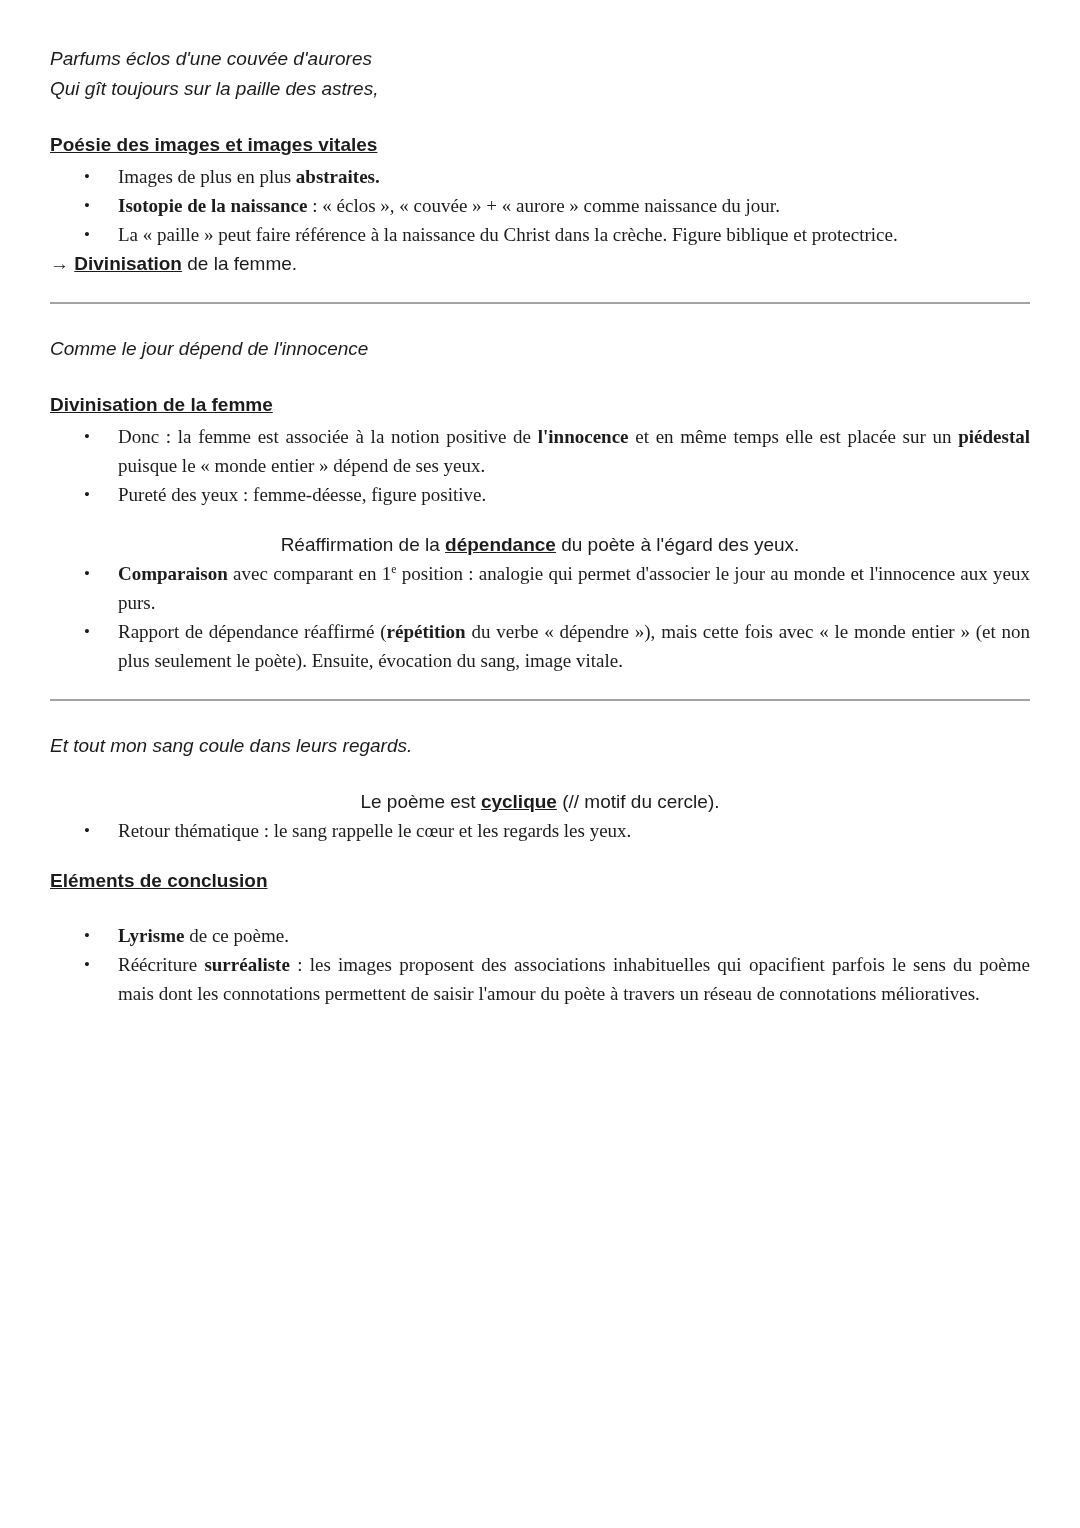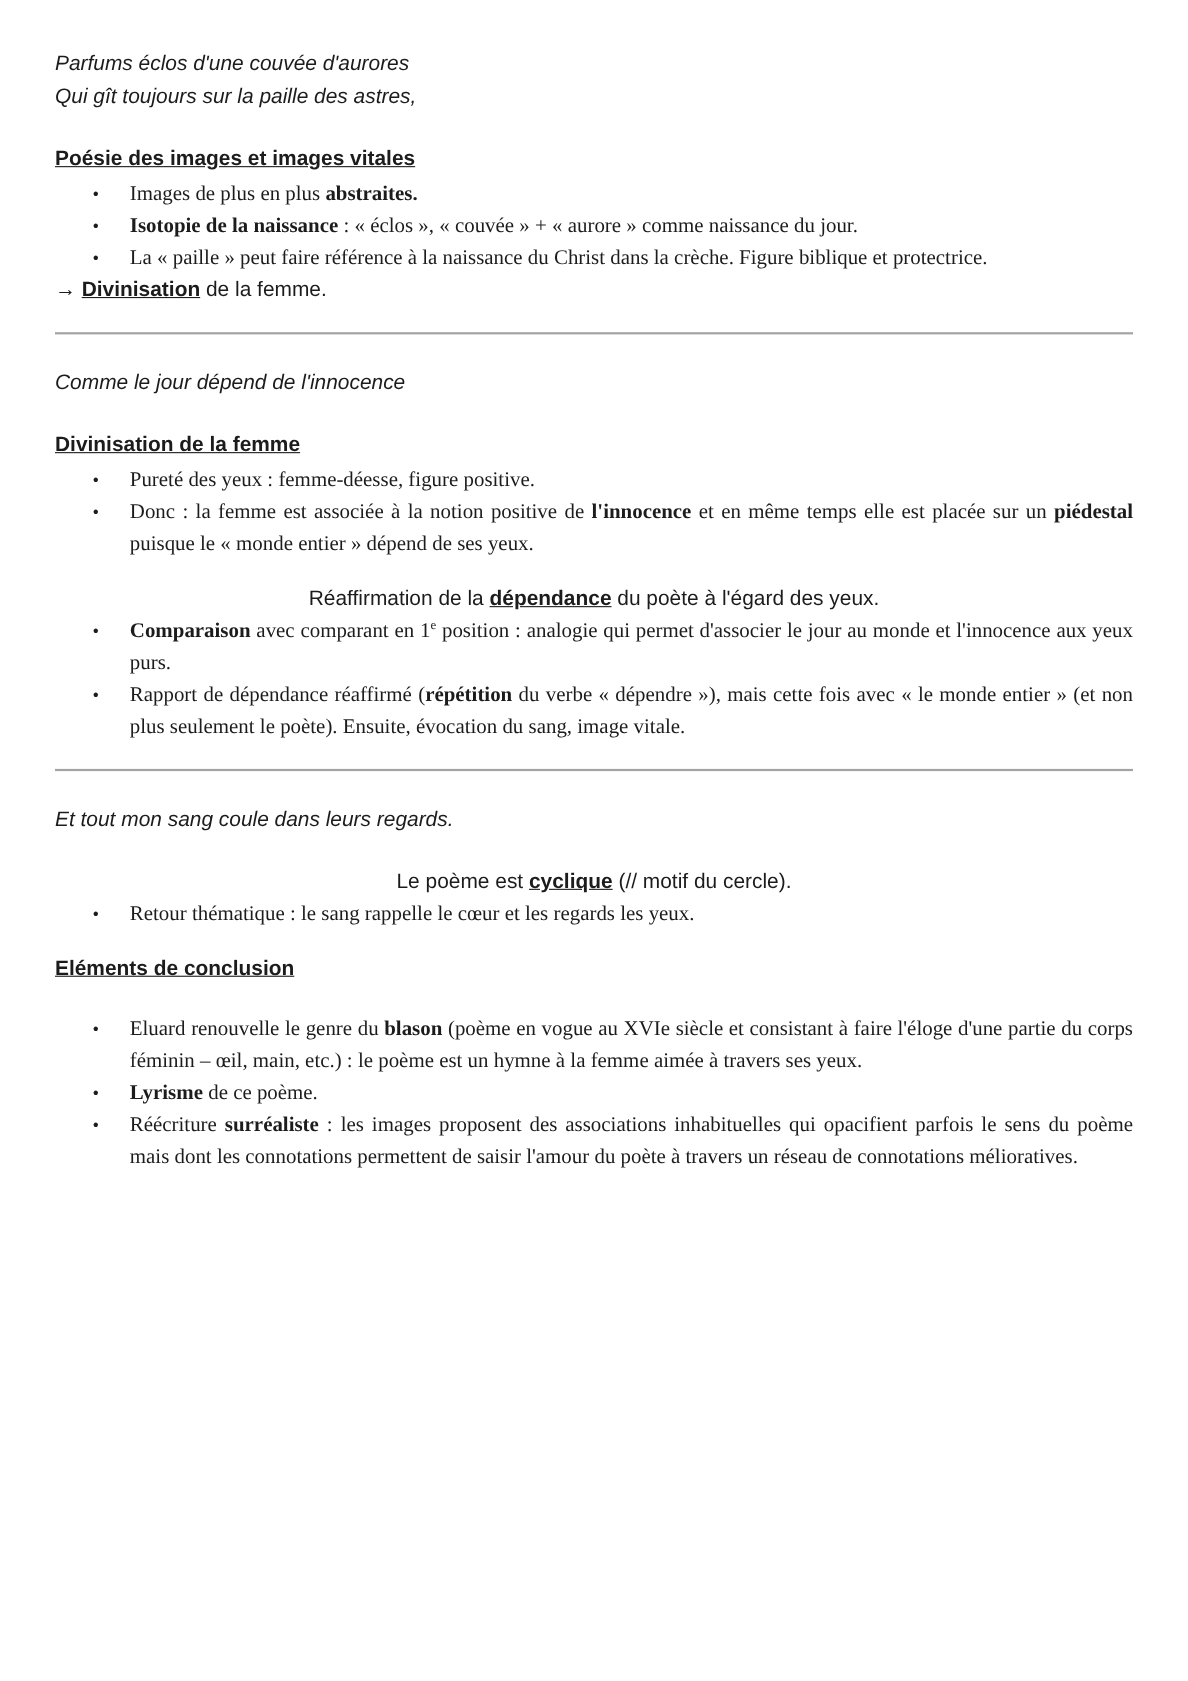--- a/index.html
+++ b/index.html
@@ -107,22 +107,22 @@
 
   <div class="gap-lg"></div>
 
   <div class="poem">
     <p>Comme le jour dépend de l'innocence</p>
   </div>
 
   <p class="heading"><span class="b u">Divinisation de la femme</span></p>
 
   <ul class="bullets">
+    <li><span>Donc : la femme est associée à la notion positive de </span><span class="b">l'innocence</span><span> et en même temps elle est placée sur un </span><span class="b">piédestal</span><span> puisque le « monde entier » dépend de ses yeux.</span></li>
     <li><span>Pureté des yeux : femme-déesse, figure positive.</span></li>
-    <li><span>Donc : la femme est associée à la notion positive de </span><span class="b">l'innocence</span><span> et en même temps elle est placée sur un </span><span class="b">piédestal</span><span> puisque le « monde entier » dépend de ses yeux.</span></li>
   </ul>
 
   <p class="para para-gap-top"><span>Réaffirmation de la </span><span class="b u">dépendance</span><span> du poète à l'égard des yeux.</span></p>
 
   <ul class="bullets">
     <li><span class="b">Comparaison</span><span> avec comparant en 1</span><span class="sup">e</span><span> position : analogie qui permet d'associer le jour au monde et l'innocence aux yeux purs.</span></li>
     <li><span>Rapport de dépendance réaffirmé (</span><span class="b">répétition</span><span> du verbe « dépendre »), mais cette fois avec « le monde entier » (et non plus seulement le poète). Ensuite, évocation du sang, image vitale.</span></li>
   </ul>
 
   <hr class="rule">
@@ -137,18 +137,17 @@
 
   <ul class="bullets">
     <li><span>Retour thématique : le sang rappelle le cœur et les regards les yeux.</span></li>
   </ul>
 
   <p class="heading heading-light"><span class="u">Eléments de conclusion</span></p>
 
   <div class="gap-md"></div>
 
   <ul class="bullets">
-    <li><span>Eluard renouvelle le genre du </span><span class="b">blason</span><span> (poème en vogue au XVIe siècle et consistant à faire l'éloge d'une partie du corps féminin – œil, main, etc.) : le poème est un hymne à la femme aimée à travers ses yeux.</span></li>
     <li><span class="b">Lyrisme</span><span> de ce poème.</span></li>
     <li><span>Réécriture </span><span class="b">surréaliste</span><span> : les images proposent des associations inhabituelles qui opacifient parfois le sens du poème mais dont les connotations permettent de saisir l'amour du poète  à travers un réseau de connotations mélioratives.</span></li>
   </ul>
 
 </div>
 
 </body></html>

